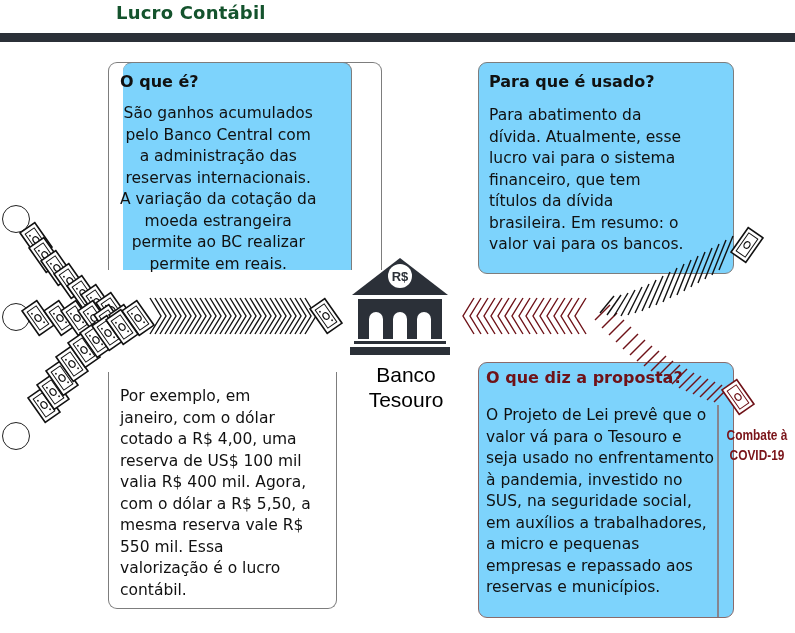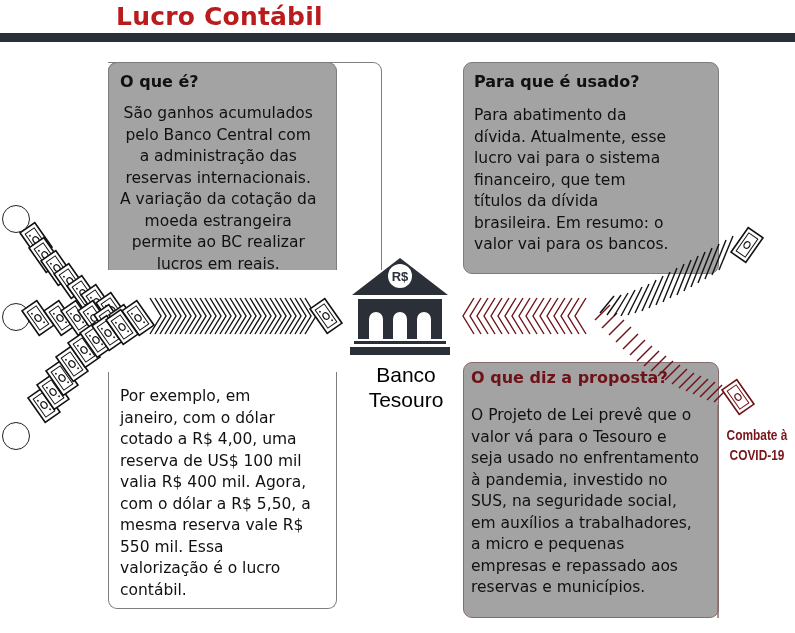--- a/index.html
+++ b/index.html
@@ -1,19 +1,19 @@
 <!DOCTYPE html>
 <html><head>
 <meta charset="utf-8">
 <style>
   html, body { margin:0; padding:0; background:#ffffff; }
   body { width:795px; height:633px; position:relative; overflow:hidden; font-family:"DejaVu Sans", sans-serif; color:#111; }
-  .title { position:absolute; left:116px; top:2px; font-family:"DejaVu Sans", sans-serif; font-weight:bold; font-size:25px; color:#b91c1c; letter-spacing:0.2px; }
+  .title { position:absolute; left:116px; top:2px; font-family:"DejaVu Sans", sans-serif; font-weight:bold; font-size:18px; color:#14532d; letter-spacing:0.2px; }
   .rule { position:absolute; left:0; top:33px; width:795px; height:9px; background:#2b3038; }
-  .box { position:absolute; border:1.5px solid #7d7d7d; border-radius:9px; background:#a3a3a3; box-sizing:border-box; }
+  .box { position:absolute; border:1.5px solid #7d7d7d; border-radius:9px; background:#7dd3fc; box-sizing:border-box;margin-left:15px; }
   .box-top-open { border-bottom:none; border-bottom-left-radius:0; border-bottom-right-radius:0; }
   .box h3 { margin:0; font-size:16px; font-weight:bold; color:#111; }
   .red-box { border-color:#8a6b6b;padding-left:37px; }
   .red-box h3 { color:#6f1218; }
   .bank-label { position:absolute; left:362px; top:362px; width:88px; text-align:center; font-family:"Liberation Sans", sans-serif; font-size:21px; line-height:25px; color:#000000; }
   .covid { position:absolute; left:718px; top:425px; width:78px; text-align:center; font-family:"Liberation Sans", sans-serif; font-weight:bold; font-size:14.5px; line-height:20px; color:#7a1419; transform:scaleX(0.82); transform-origin:center; }
   .circle { position:absolute; width:28px; height:28px; border:1.5px solid #222; border-radius:50%; background:#fff; box-sizing:border-box; }
   svg { position:absolute; overflow:visible; }
 </style>
 </head>
@@ -28,21 +28,21 @@
 <div style="position:absolute; left:108px; top:62px; width:274px; height:208px; border-top:1.5px solid #7d7d7d; border-left:1.5px solid #7d7d7d; border-right:1.5px solid #7d7d7d; border-radius:9px 9px 0 0; box-sizing:border-box;">
   <h3 style="position:absolute; left:11px; top:9px; margin:0; font-size:16px; font-weight:bold;">O que é?</h3>
   <div style="position:absolute; left:11px; top:40px; font-size:15.5px; line-height:21.5px;text-align:center;">
     <div>São ganhos acumulados</div>
     <div>pelo Banco Central com</div>
     <div>a administração das</div>
     <div>reservas internacionais.</div>
     <div>A variação da cotação da</div>
     <div>moeda estrangeira</div>
     <div>permite ao BC realizar</div>
-    <div>lucros em reais.</div>
+    <div>permite em reais.</div>
   </div>
 </div>
 
 <div style="position:absolute; left:108px; top:372px; width:229px; height:237px; border-bottom:1.5px solid #7d7d7d; border-left:1.5px solid #7d7d7d; border-right:1.5px solid #7d7d7d; border-radius:0 0 9px 9px; box-sizing:border-box;">
   <div style="position:absolute; left:11px; top:14px; font-size:15.5px; line-height:21.5px;">
     <div>Por exemplo, em</div>
     <div>janeiro, com o dólar</div>
     <div>cotado a R$ 4,00, uma</div>
     <div>reserva de US$ 100 mil</div>
     <div>valia R$ 400 mil. Agora,</div>

